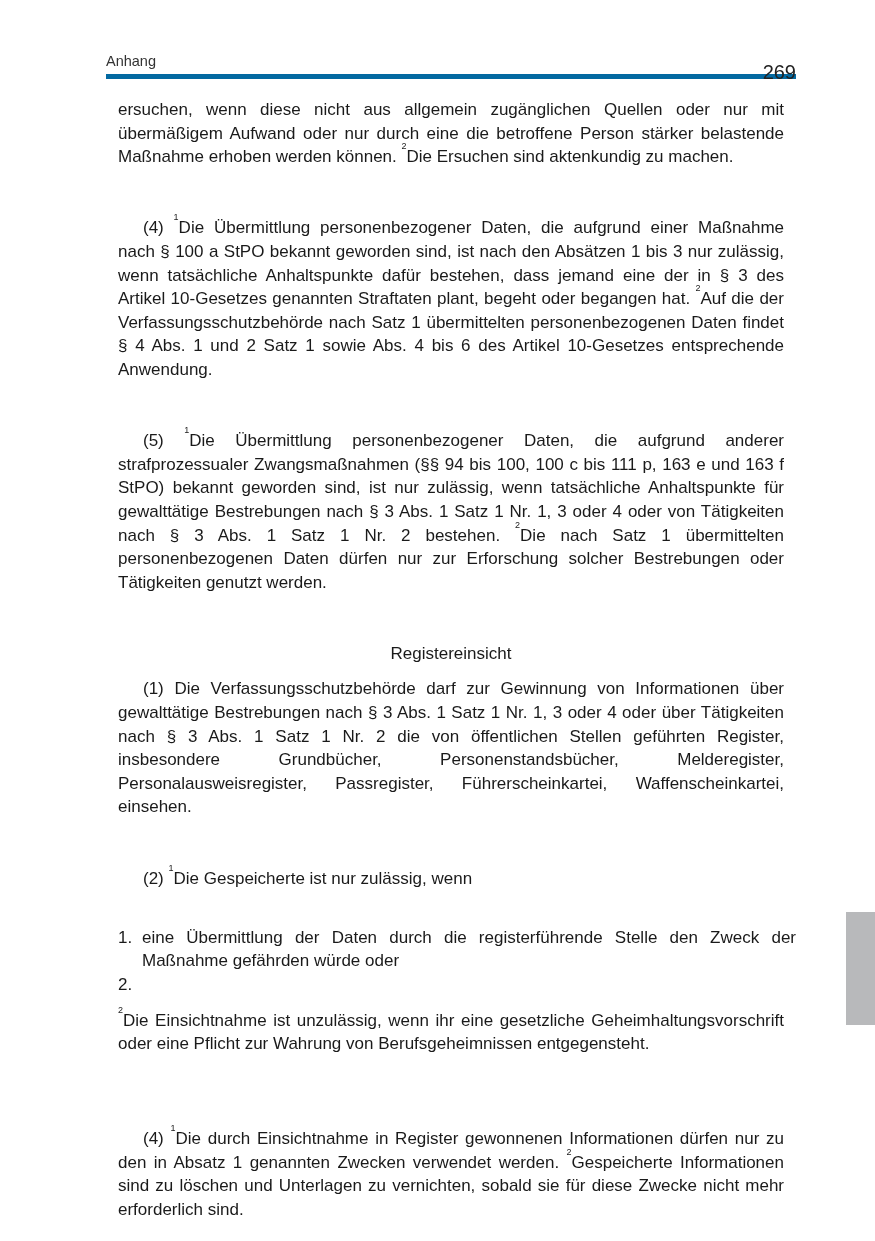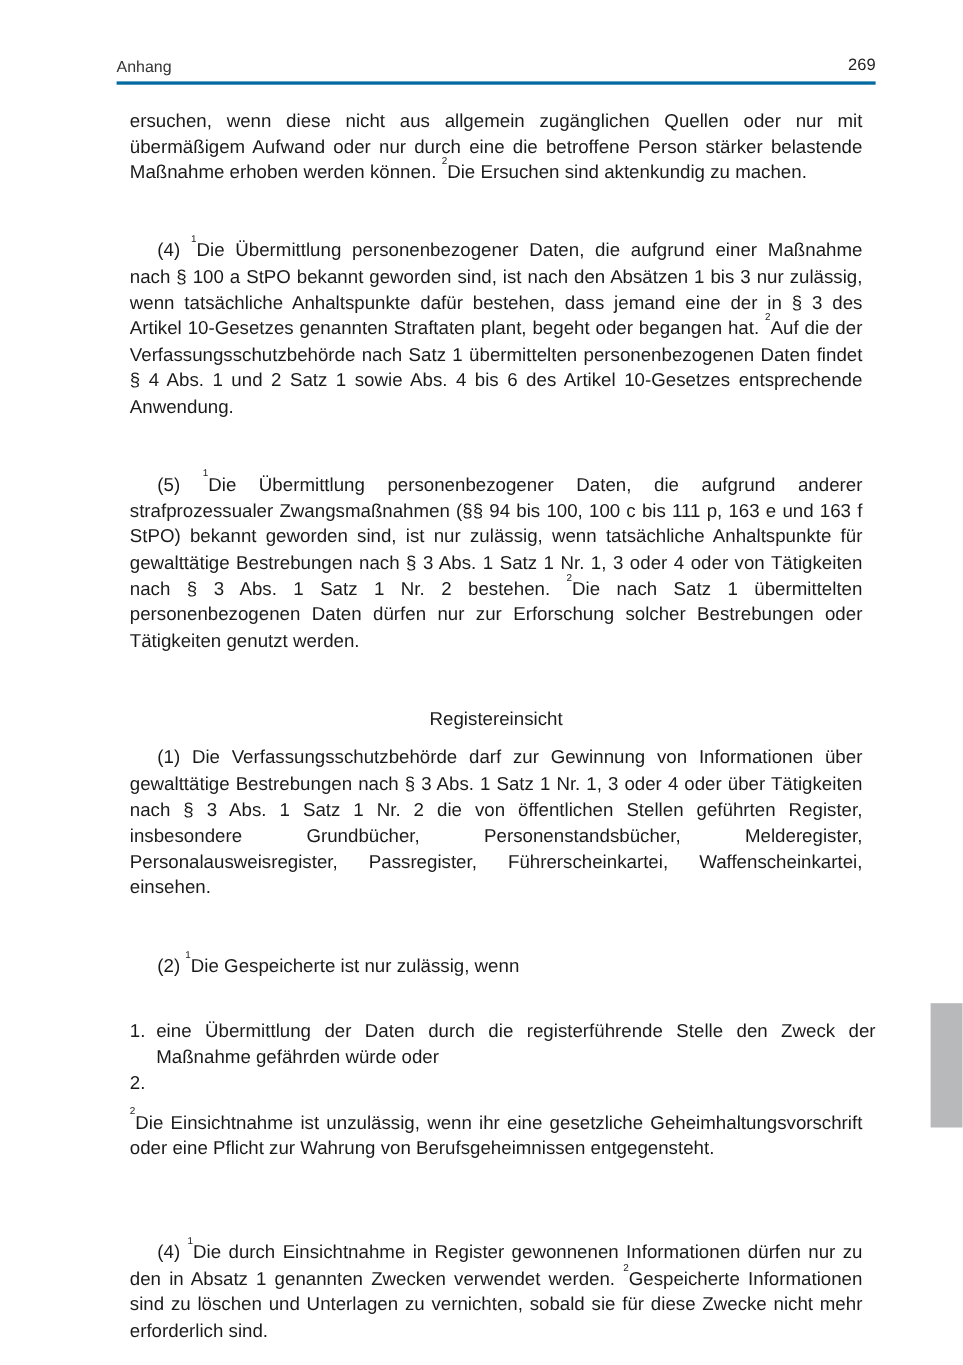--- a/index.html
+++ b/index.html
@@ -1,21 +1,21 @@
 <!DOCTYPE html>
 <html><head>
 <meta charset="utf-8">
 <style>
   html, body { margin: 0; padding: 0; background: #ffffff; }
   body { width: 875px; height: 1241px; position: relative; overflow: hidden;
          font-family: "Liberation Sans", "DejaVu Sans", sans-serif; color: #1a1a1a; }
   .header { position: absolute; left: 106px; top: 50px; width: 690px; height: 24px;
-            border-bottom: 3px solid #0369a1; }
+            border-bottom: 5px solid #0369a1; }
   .header .left { position: absolute; left: 0; top: 3px; font-size: 14.5px; color: #333; }
-  .header .right { position: absolute; right: 0; top: 1px; font-size: 15px; color: #222; }
+  .header .right { position: absolute; right: 0; top: 11px; font-size: 20px; color: #222; }
   .content { position: absolute; left: 106px; top: 86px; width: 690px; font-size: 17px;
              line-height: 23.6px; text-align: justify; }
   .p { margin: 12px; }
   .indent { text-indent: 25px; }
   .gap { height: 23.6px; }
   sup { font-size: 9px; vertical-align: top; position: relative; top: 1px; line-height: 0; }
   .center { text-align: center; text-indent: 0; }
   ol.items { margin: 0; padding: 0; list-style: none; }
   ol.items li { position: relative; padding-left: 36px; }
   ol.items li .num { position: absolute; left: 12px; top: 0; }

